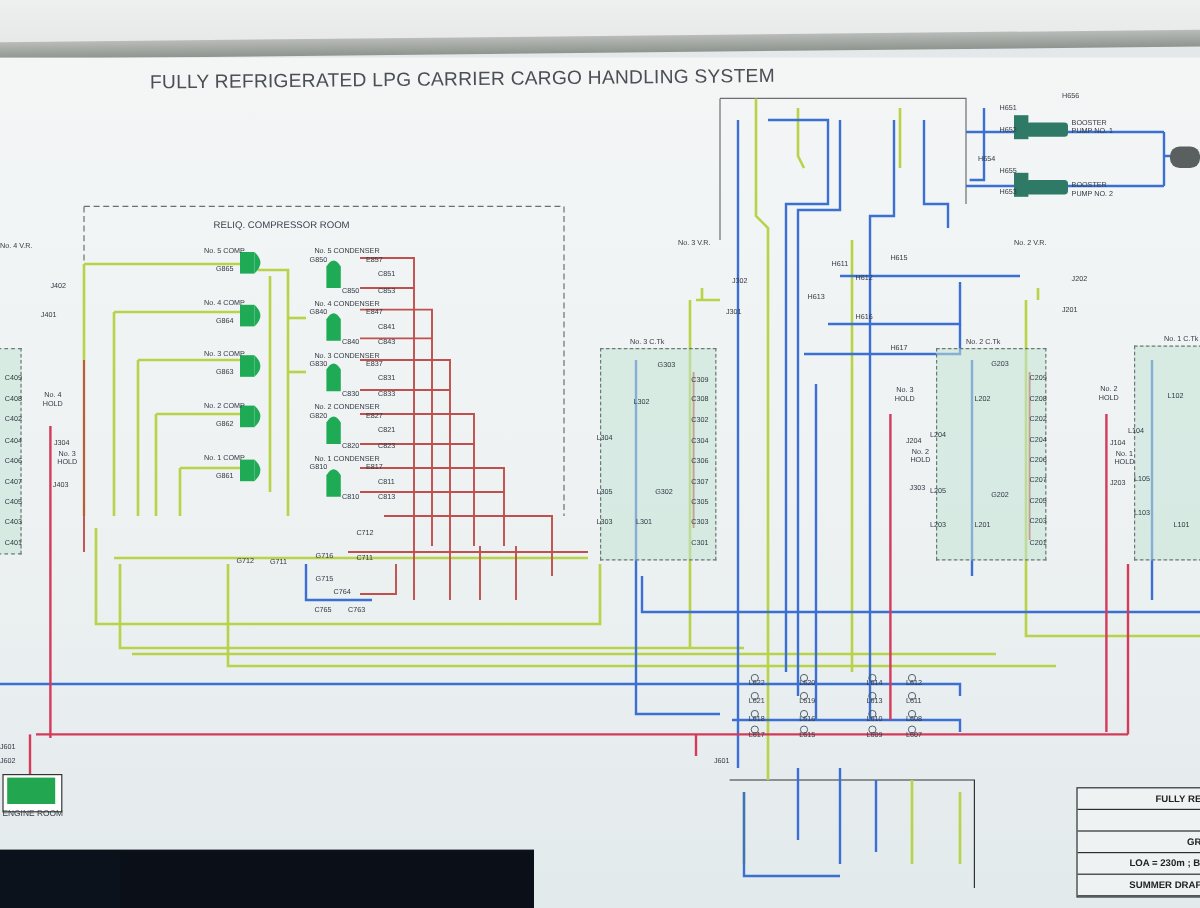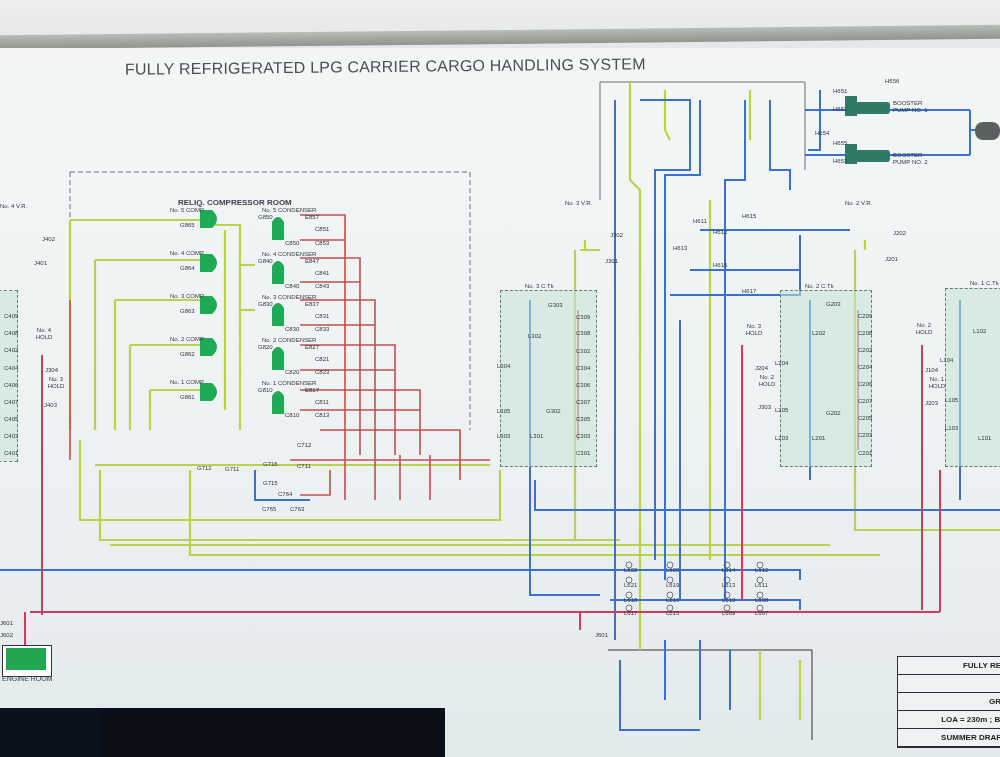--- a/index.html
+++ b/index.html
@@ -3,21 +3,21 @@
 <meta charset="utf-8">
 <style>
   html,body{margin:0;padding:0;}
   body{width:1000px;height:757px;overflow:hidden;background:#e4e8ea;font-family:"Liberation Sans",sans-serif;position:relative;}
   .wall{position:absolute;left:0;top:0;width:1000px;height:40px;background:linear-gradient(#eef0f0,#e6e8e8);}
   .rail{position:absolute;left:0;top:30px;width:1000px;height:14px;background:linear-gradient(#b9bcb8,#8f948f);transform:skewY(-0.6deg);}
   .board{position:absolute;left:0;top:48px;width:1000px;height:709px;background:linear-gradient(180deg,#f4f6f6 0%,#eef2f3 50%,#e3eaec 100%);}
   svg{position:absolute;left:0;top:0;}
   .title{position:absolute;left:125px;top:58px;font-size:16px;letter-spacing:0.2px;color:#4a4f55;white-space:nowrap;transform:rotate(-0.6deg);}
   .lbl{position:absolute;font-size:6px;color:#333a44;white-space:nowrap;line-height:7px;}
-  .room-title{position:absolute;left:178px;top:198px;font-size:8px;color:#3b4350;font-weight:bold;}
+  .room-title{position:absolute;left:178px;top:183px;font-size:8px;color:#3b4350;}
   .tank{position:absolute;background:rgba(196,228,214,0.55);border:1px dashed #6a7a75;}
   .panel{position:absolute;border:1px solid #2b2f33;background:#eef2f3;}
   .panel-row{border-bottom:1px solid #2b2f33;height:17px;font-size:8px;color:#222;text-align:right;padding-right:2px;line-height:17px;font-weight:bold;white-space:nowrap;overflow:hidden;}
   .monitor{position:absolute;left:0;top:708px;width:445px;height:49px;background:#0c121b;}
   .monitor2{position:absolute;left:100px;top:710px;width:345px;height:47px;background:#0a0f18;}
   .engine{position:absolute;left:2px;top:645px;width:48px;height:30px;border:1px solid #333;background:#fff;}
   .engine-fill{position:absolute;left:6px;top:648px;width:40px;height:22px;background:#22a650;}
 </style>
 </head>
 <body>

